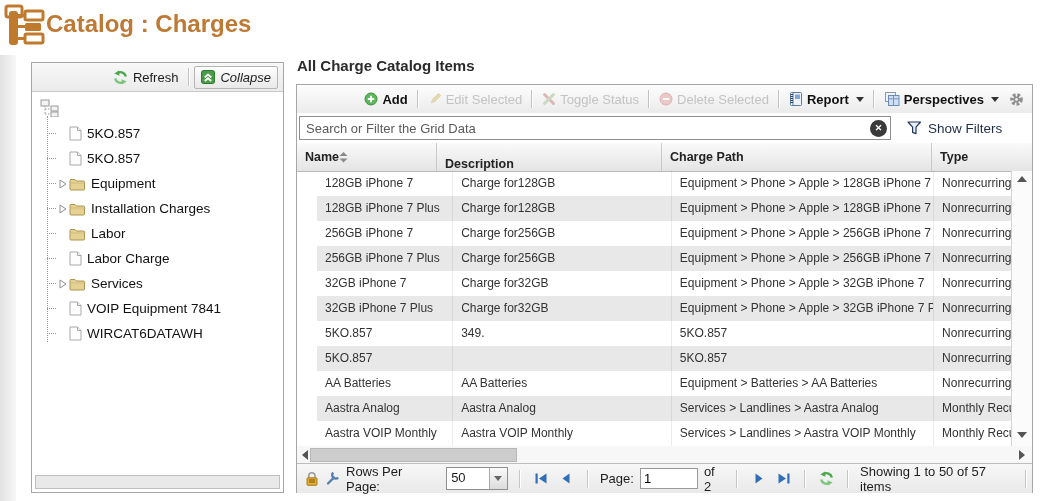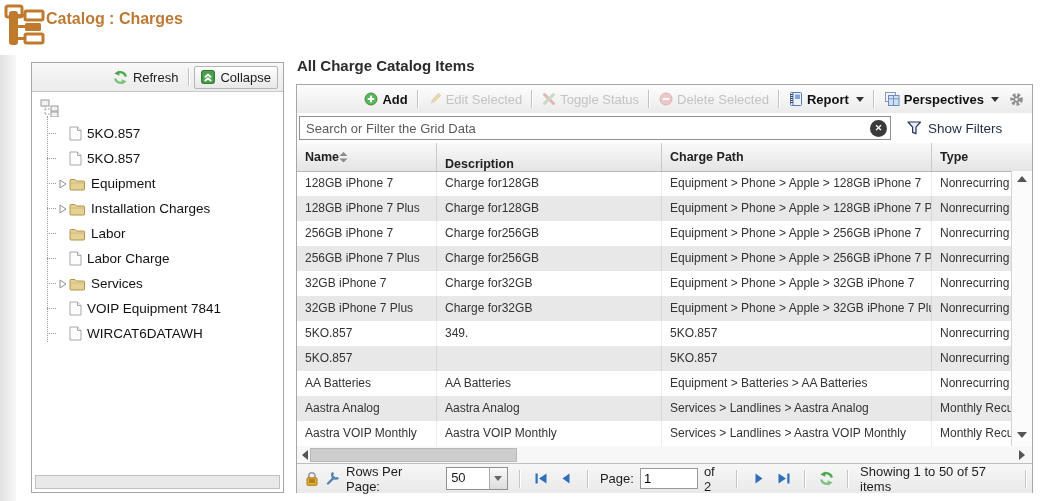--- a/index.html
+++ b/index.html
@@ -1,31 +1,31 @@
 <!DOCTYPE html>
 <html><head>
 <meta charset="utf-8">
 <style>
   html,body{margin:0;padding:0;background:#fff;}
   #app{position:relative;width:1042px;height:501px;background:#fff;overflow:hidden;
        font-family:"Liberation Sans",sans-serif;color:#222;}
   
   .app-header{position:absolute;left:0;top:0;width:1042px;height:55px;}
   .app-icon{position:absolute;left:3px;top:2px;}
-  .app-title{position:absolute;left:46px;top:10px;font-size:16px;font-weight:bold;color:#BE7A35;}
+  .app-title{position:absolute;left:46px;top:10px;font-size:24px;font-weight:bold;color:#BE7A35;}
   
   .gutter{position:absolute;left:0;top:55px;width:16px;height:446px;
           background:linear-gradient(to right,#e2e2e2,#f7f7f7);}
   
   .sidebar{position:absolute;left:31px;top:62px;width:253px;height:431px;background:#fff;
            border:1px solid #a6a6a6;box-sizing:border-box;}
   .side-toolbar{height:28px;background:linear-gradient(#f8f8f8,#ebebeb);border-bottom:1px solid #c8c8c8;
                 display:flex;align-items:center;justify-content:flex-end;padding-right:5px;}
   .tb-btn{display:flex;align-items:center;gap:5px;font-size:13px;color:#1d1d1d;padding:3px 6px;cursor:pointer;}
-  .tb-btn.bordered{border:1px solid #b5b5b5;background:linear-gradient(#fff,#e8e8e8);border-radius:2px;}
+  .tb-btn.bordered{border:1px solid #b5b5b5;background:linear-gradient(#fff,#e8e8e8);border-radius:2px;font-style:italic;}
   .vsep{width:1px;height:18px;background:#c2c2c2;margin:0 4px;border-right:1px solid #fff;}
   .tree{position:relative;padding:6px 0 0 8px;}
   .tree-guide{position:absolute;left:15px;top:24px;height:226px;width:0;border-left:1px dotted #9a9a9a;}
   .tree-root{position:relative;left:0;top:0;height:20px;}
   .tree-item{display:flex;align-items:center;height:25px;position:relative;cursor:pointer;}
   .tree-stub{width:9px;border-top:1px dotted #9a9a9a;margin-left:7px;}
   .tree-slot{width:13px;display:flex;align-items:center;justify-content:center;}
   .tree-item .label{font-size:13.5px;color:#111;margin-left:5px;white-space:nowrap;}
   .side-footer{position:absolute;left:3px;right:3px;bottom:3px;height:12px;background:#e9e9e9;
                border:1px solid #c0c0c0;}
@@ -49,21 +49,21 @@
   .clear-btn{position:absolute;right:4px;top:3.5px;width:17px;height:17px;border-radius:50%;background:#3a3a3a;
              color:#fff;font-size:9px;font-weight:bold;display:flex;align-items:center;justify-content:center;cursor:pointer;}
   .show-filters{display:flex;align-items:center;gap:6px;margin-left:16px;font-size:13.5px;color:#1f2c46;cursor:pointer;}
   .grid-header{position:absolute;left:0;top:58px;right:0;height:28px;background:linear-gradient(#fafafa,#e4e4e4);
                border-bottom:1px solid #b8b8b8;display:flex;font-size:12.5px;font-weight:bold;color:#222;}
   .hcell{display:flex;align-items:center;padding-left:8px;box-sizing:border-box;border-right:1px solid #c9c9c9;}
   .hcell:last-child{border-right:none;}
   .h0{width:140px;justify-content:flex-start;padding-right:6px;}
   .h1{width:225px;align-items:flex-end;} .h2{width:270px;} .h3{flex:1;}
   .grid-rows{position:absolute;left:0;top:86px;width:715px;height:275px;overflow:hidden;}
-  .grid-row{display:flex;height:25px;font-size:12px;color:#333;cursor:pointer;}
+  .grid-row{display:flex;height:25px;font-size:12px;color:#333;cursor:pointer;margin-left:20px;}
   .grid-row.alt{background:#e8e8e8;}
   .cell{line-height:25px;padding-left:8px;box-sizing:border-box;white-space:nowrap;overflow:hidden;
         border-right:1px solid rgba(0,0,0,0.07);}
   .c0{width:140px;} .c1{width:225px;} .c2{width:270px;} .c3{width:80px;border-right:none;}
   .vscroll{position:absolute;right:0;top:86px;width:20px;height:275px;background:#fbfbfb;border-left:1px solid #d5d5d5;}
   .vscroll .up{position:absolute;top:5px;left:5px;} .vscroll .down{position:absolute;bottom:8px;left:5px;}
   .hscroll{position:absolute;left:0;top:361px;right:0;height:17px;background:#f7f7f7;border-bottom:1px solid #c8c8c8;}
   .hscroll .left{position:absolute;left:5px;top:4px;} .hscroll .right{position:absolute;right:7px;top:4px;}
   .hthumb{position:absolute;left:13px;top:2px;width:205px;height:12px;background:#cdcdcd;border:1px solid #b8b8b8;}
   .chev{width:0;height:0;}

